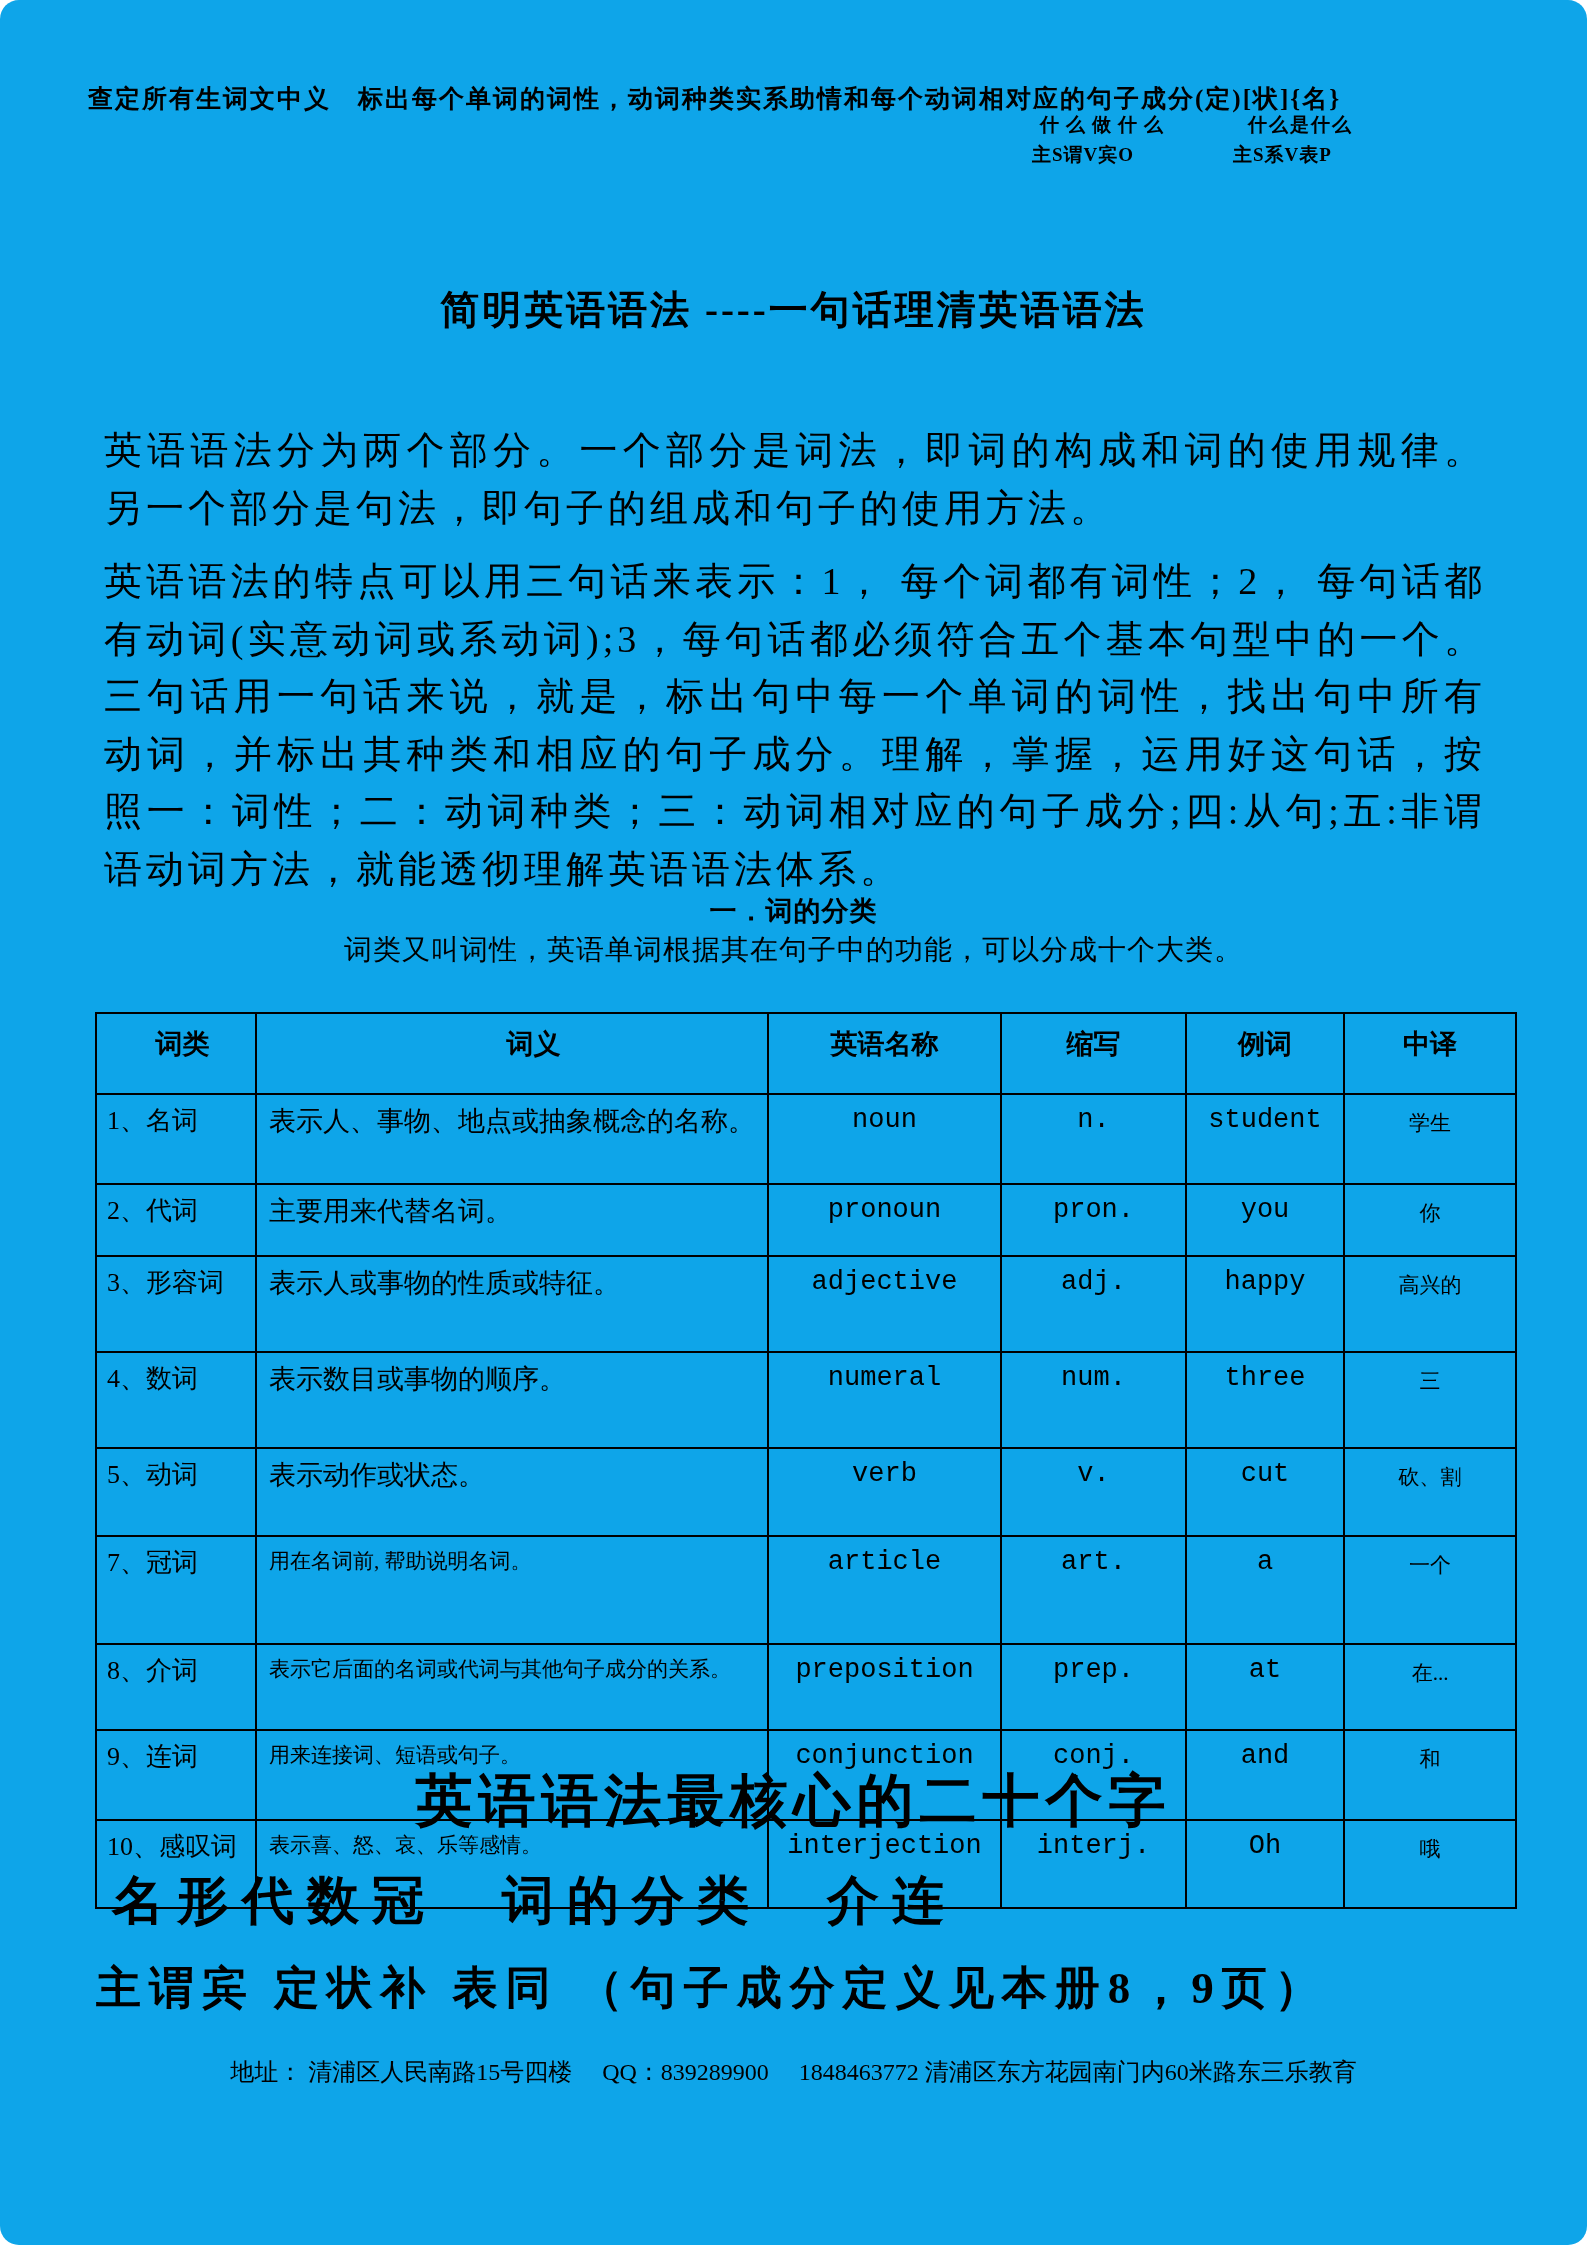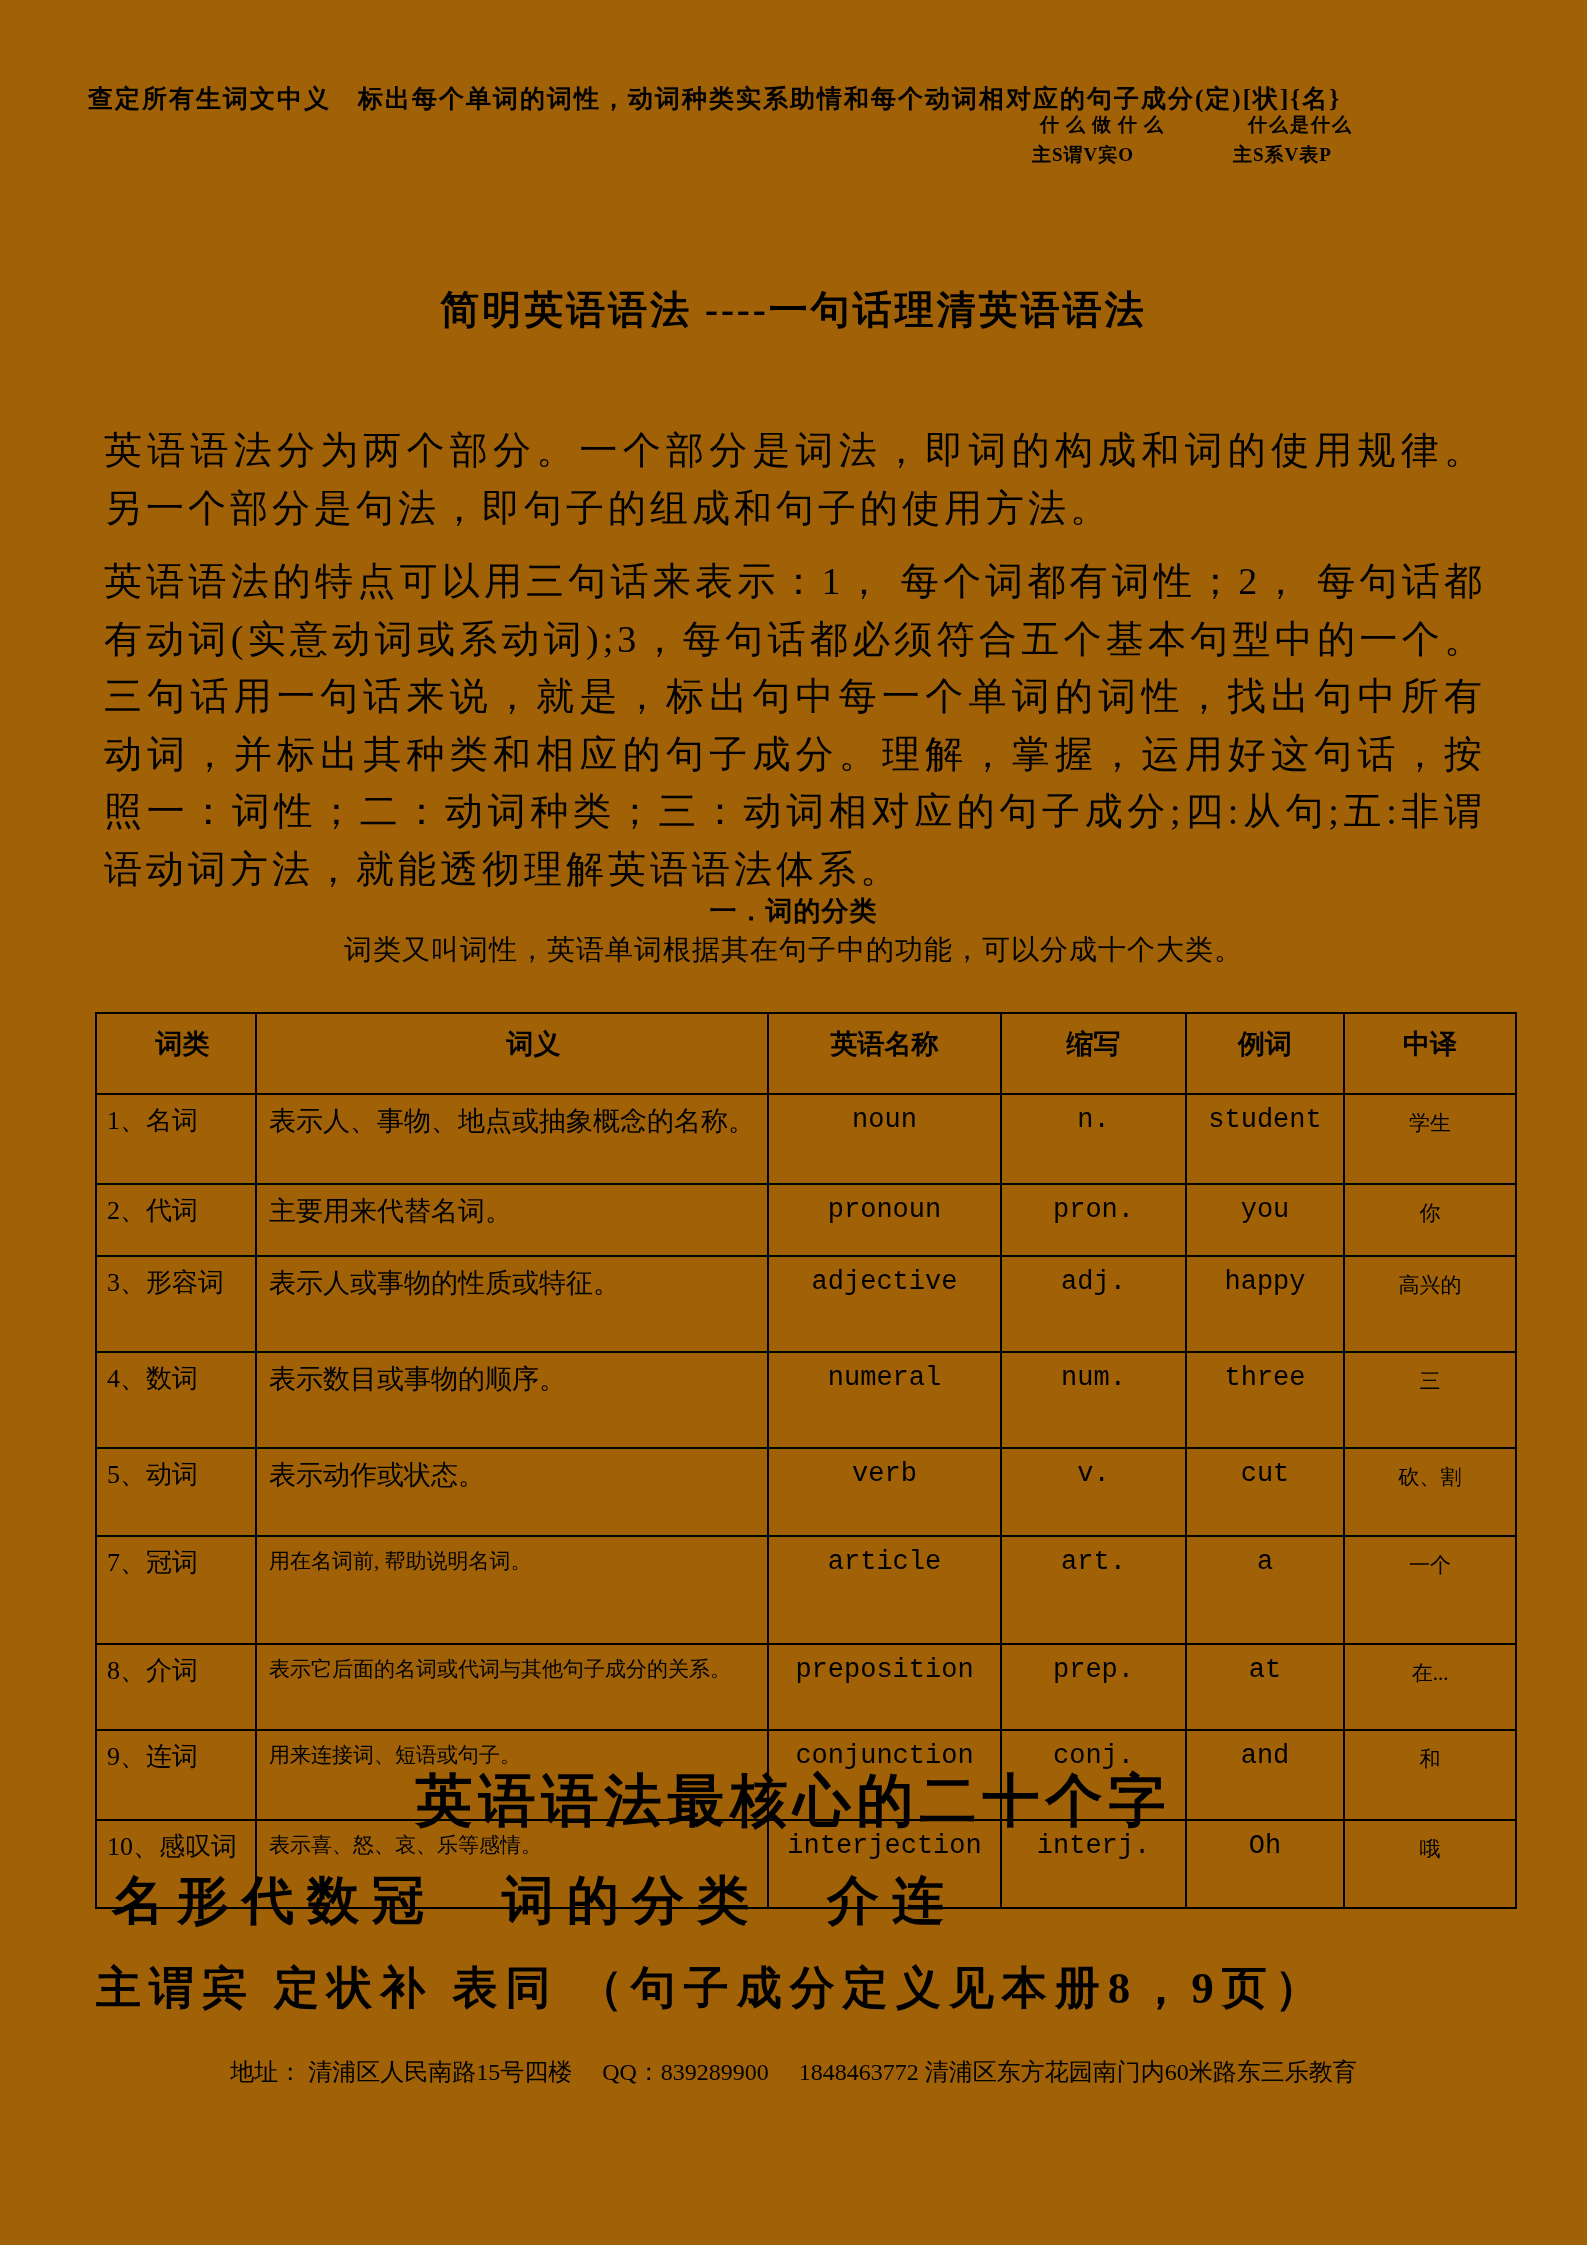--- a/index.html
+++ b/index.html
@@ -1,18 +1,18 @@
 <!DOCTYPE html>
 <html><head>
 <meta charset="utf-8">
 <style>
   html,body{margin:0;padding:0;background:#fff;}
   .page{
-    position:relative;width:1587px;height:2245px;background:#a16207;color:#000;
-    font-family:"Liberation Serif","DejaVu Serif",serif;overflow:hidden;
+    position:relative;width:1587px;height:2245px;background:#0ea5e9;color:#000;
+    font-family:"Liberation Serif","DejaVu Serif",serif;overflow:hidden;border-radius:19px;
   }
   
   .anno-l1{
     position:absolute;left:88px;top:82px;width:1460px;
     font-size:25px;font-weight:bold;letter-spacing:2px;white-space:nowrap;
   }
   .anno-sub{position:absolute;font-size:19px;font-weight:bold;white-space:nowrap;}
   .anno-l2a{left:1040px;top:112px;letter-spacing:7px;}
   .anno-l2b{left:1248px;top:112px;letter-spacing:2px;}
   .anno-l3a{left:1032px;top:142px;letter-spacing:1px;}

